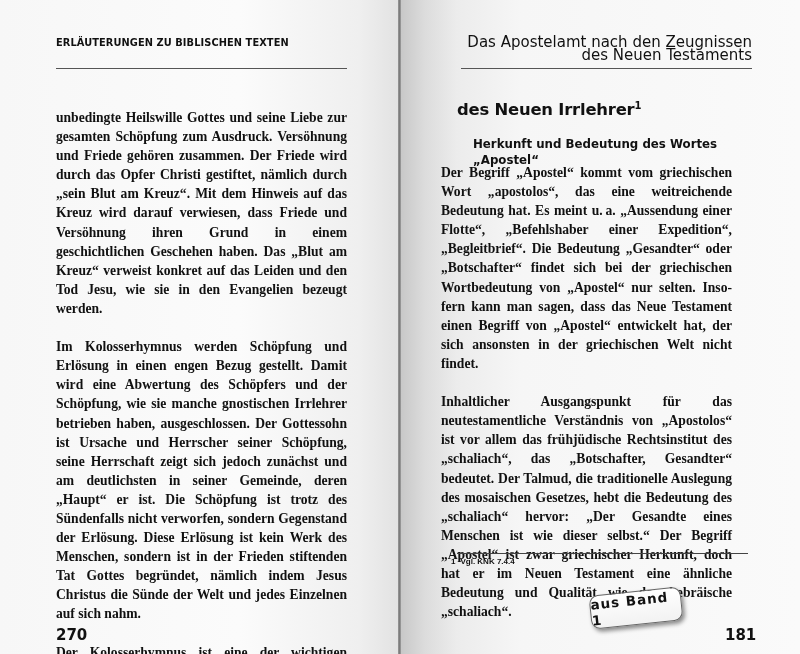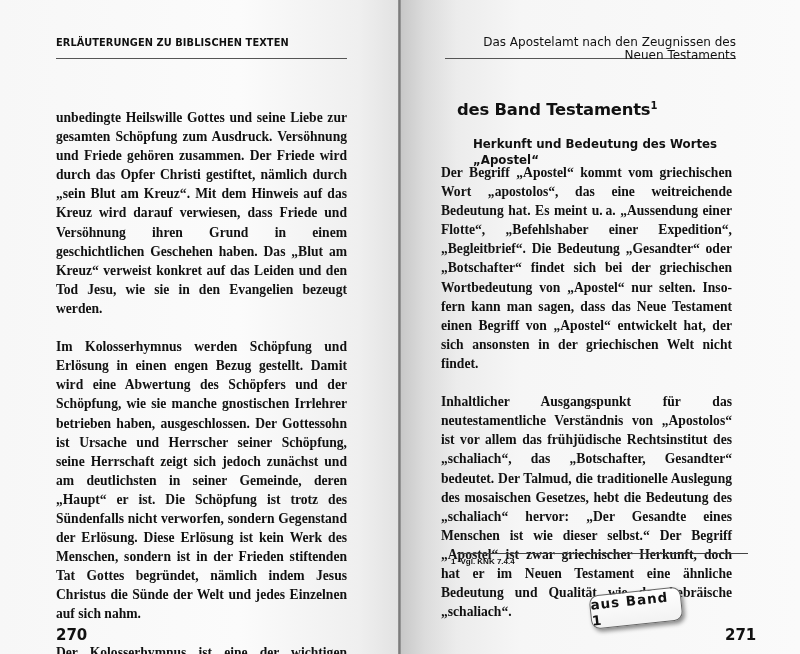--- a/index.html
+++ b/index.html
@@ -22,28 +22,28 @@
     }
     .spine {
       position: absolute; left: 398px; top: 0; width: 3px; height: 654px;
       background: linear-gradient(to right, #9a9a9a, #7c7c7c, #a0a0a0);
     }
     .running-head {
       position: absolute; top: 36px; height: 15px;
       border-bottom: 1px solid #555;
       font-family: "DejaVu Sans", sans-serif;
       font-size: 10.5px; color: #111; line-height: 13px;
-      padding-bottom: 7px;
+      padding-bottom: 17px;
     }
     .page-left .running-head {
       left: 56px; width: 291px; font-weight: bold; letter-spacing: 0.1px;
       font-size: 9.8px;
     }
     .page-right .running-head {
-      left: 44px; width: 291px; text-align: right; font-size: 12px;
+      left: 60px; width: 291px; text-align: right; font-size: 15px;
     }
     .body-text {
       position: absolute;
       font-family: "Liberation Serif", serif;
       font-size: 13.6px; line-height: 19.1px; color: #111;
       text-align: justify; hyphens: manual;
     }
     .page-left .body-text { left: 56px; top: 108px; width: 291px; }
     .page-right .body-text { left: 40px; top: 163px; width: 291px; }
     .body-text p { margin: 0 0 19.1px 0; font-weight: bold; }
@@ -103,28 +103,28 @@
     </div>
     <div class="page-number">270</div>
   </div>
 
   <div class="spine"></div>
 
   <div class="page page-right">
     <div class="running-head">Das Apostelamt nach den Zeugnissen des Neuen Testaments</div>
     <div class="chapter-title">
       <br>
-      <span>des Band Testaments</span><sup>1</sup>
+      <span>des Neuen Irrlehrer</span><sup>1</sup>
     </div>
     <div class="section-title">Herkunft und Bedeutung des Wortes „Apostel“</div>
     <div class="body-text">
       <p>Der Begriff „Apostel“ kommt vom griechischen Wort „apostolos“, das eine weitreichende Bedeutung hat. Es meint u. a. „Aussendung einer Flotte“, „Befehlshaber einer Expedition“, „Begleitbrief“. Die Bedeutung „Ge­sandter“ oder „Botschafter“ findet sich bei der grie­chischen Wortbedeutung von „Apostel“ nur selten. Inso­fern kann man sagen, dass das Neue Testament einen Begriff von „Apostel“ entwickelt hat, der sich ansonsten in der griechischen Welt nicht findet.</p>
       <p>Inhaltlicher Ausgangspunkt für das neutestamentliche Verständnis von „Apostolos“ ist vor allem das frühjü­dische Rechtsinstitut des „schaliach“, das „Botschafter, Gesandter“ bedeutet. Der Talmud, die traditionelle Aus­legung des mosaischen Gesetzes, hebt die Bedeutung des „schaliach“ hervor: „Der Gesandte eines Menschen ist wie dieser selbst.“ Der Begriff „Apostel“ ist zwar grie­chischer Herkunft, doch hat er im Neuen Testament eine ähnliche Bedeutung und Qualität wie das hebräi­sche „schaliach“.</p>
     </div>
     <div class="footnote-rule"></div>
     <div class="footnote">
       <span class="fn-num">1</span><span>Vgl. KNK 7.4.4</span>
     </div>
     <div class="stamp">aus Band 1</div>
-    <div class="page-number">271</div>
+    <div class="page-number">181</div>
   </div>
 
 </div>
 
 </body></html>

